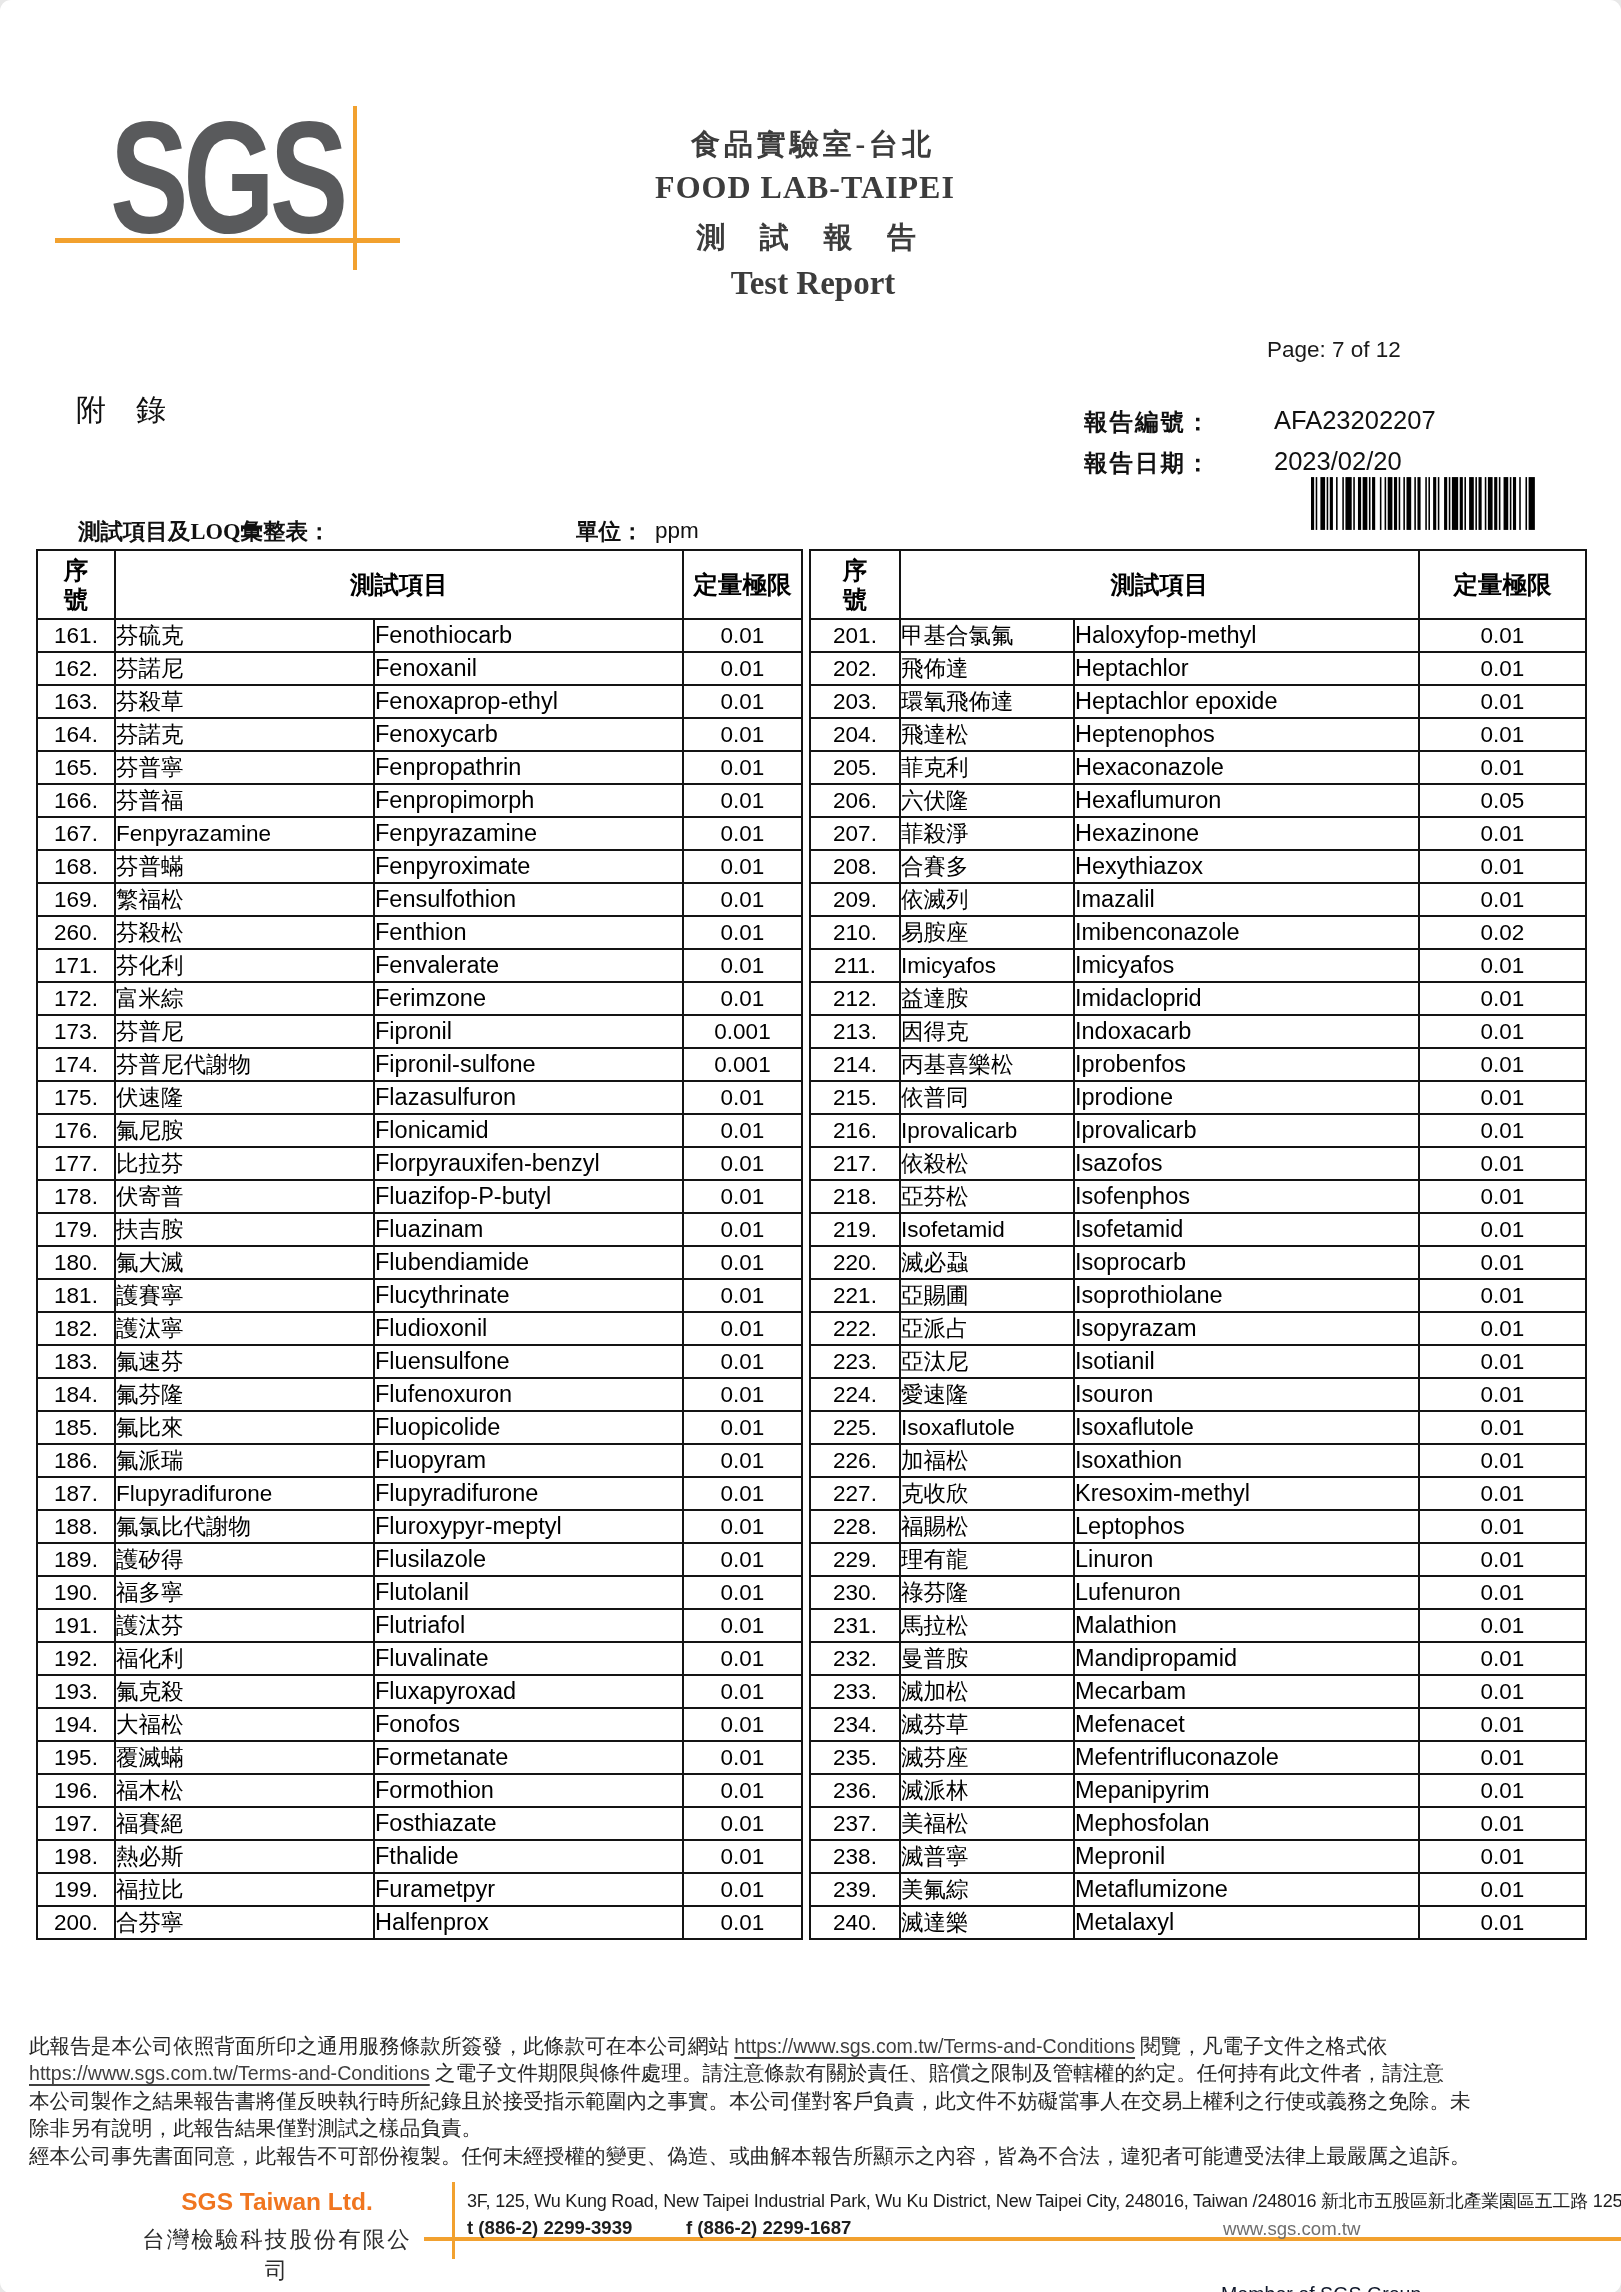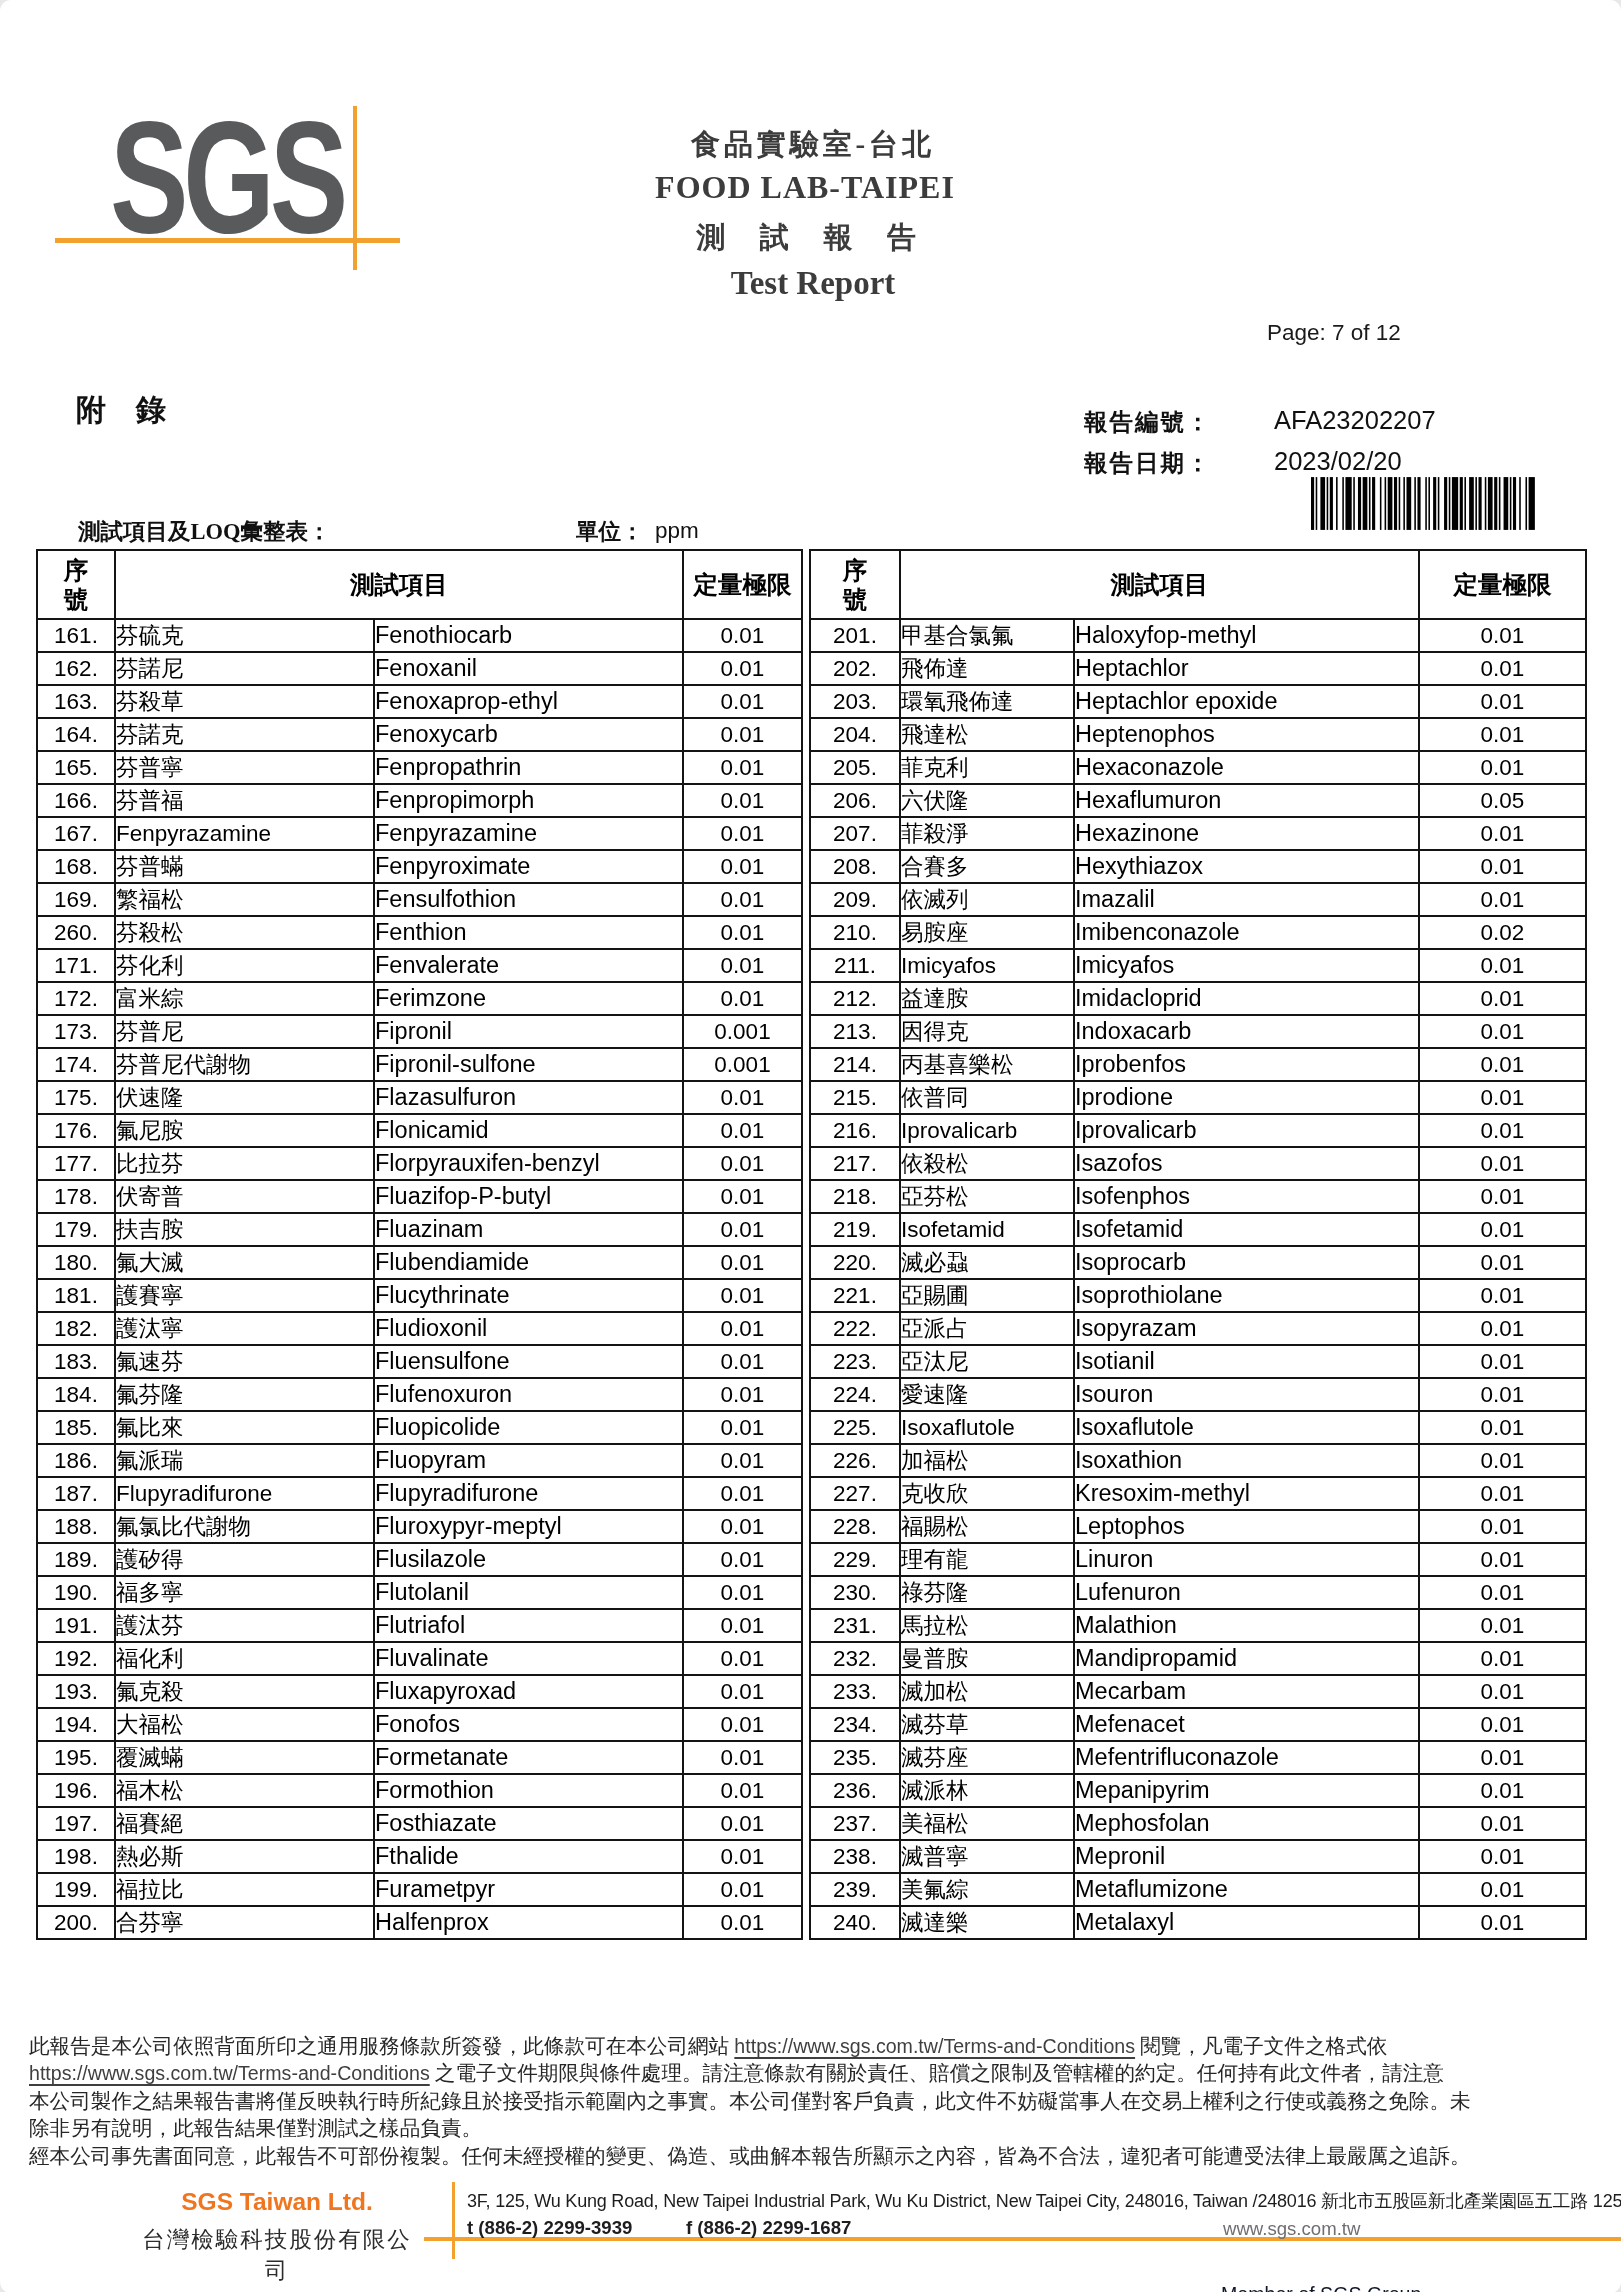--- a/index.html
+++ b/index.html
@@ -15,24 +15,24 @@
 
   .head-center{position:absolute;left:529px;top:0;width:568px;text-align:center;color:#3c3c3c;}
   .head-zh1{position:absolute;left:0;right:0;top:125px;font-family:"Liberation Serif",serif;
             font-weight:bold;font-size:29px;letter-spacing:3.9px;}
   .head-en1{position:absolute;left:0;right:16px;top:169px;font-family:Liberation Serif, serif;
             font-weight:bold;font-size:32px;letter-spacing:1px;}
   .head-zh2{position:absolute;left:0;right:0;top:218px;font-family:"Liberation Serif",serif;
             font-weight:bold;font-size:29px;letter-spacing:13.7px;}
   .head-en2{position:absolute;left:0;right:0;top:265px;font-family:"Liberation Serif",serif;
             font-weight:bold;font-size:33px;}
-  .page-label{position:absolute;left:1267px;top:320px;font-size:22.5px;color:#1a1a1a;}
+  .page-label{position:absolute;left:1267px;top:337px;font-size:22.5px;color:#1a1a1a;}
 
   .appendix{position:absolute;left:76px;top:390px;font-family:"Liberation Serif",serif;
-            font-weight:bold;font-size:30px;color:#111;}
+            font-weight:normal;font-size:30px;color:#111;}
   .meta-label{position:absolute;left:1084px;font-family:"Liberation Serif",serif;
               font-weight:bold;font-size:23.5px;letter-spacing:2px;color:#111;}
   .meta-value{position:absolute;left:1274px;font-size:25.5px;color:#111;}
   .m1{top:406px;} .m2{top:447px;}
   #barcode{position:absolute;left:1311px;top:477px;}
 
   
   .summary-label{position:absolute;left:78px;top:516px;font-family:"Liberation Serif",serif;
                  font-weight:bold;font-size:22.5px;color:#111;border-bottom:2px solid #222;
                  padding-bottom:2.9px;}

